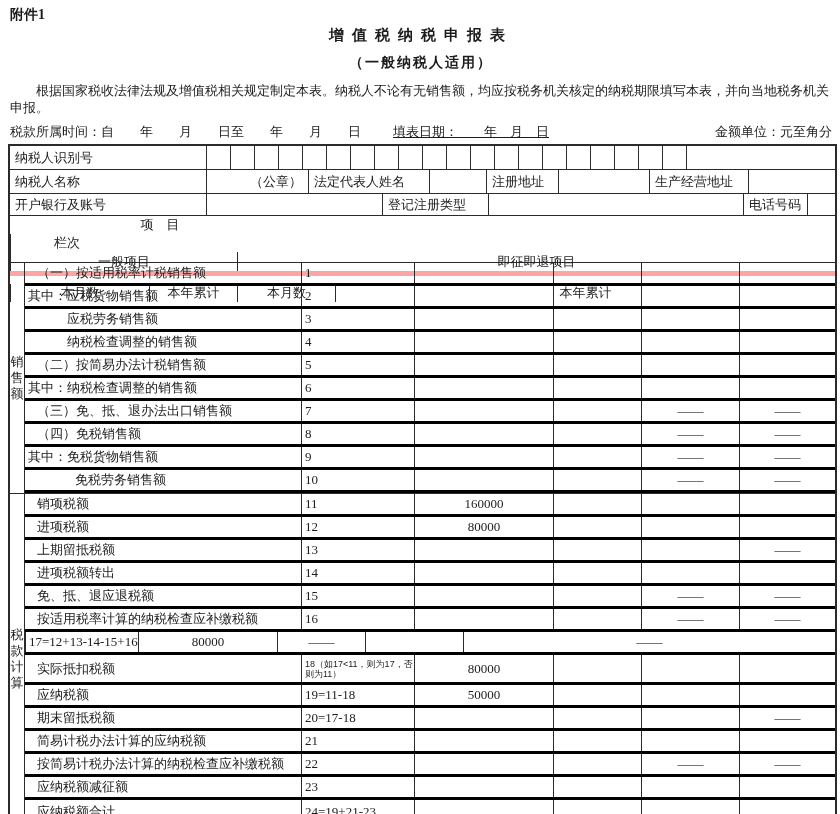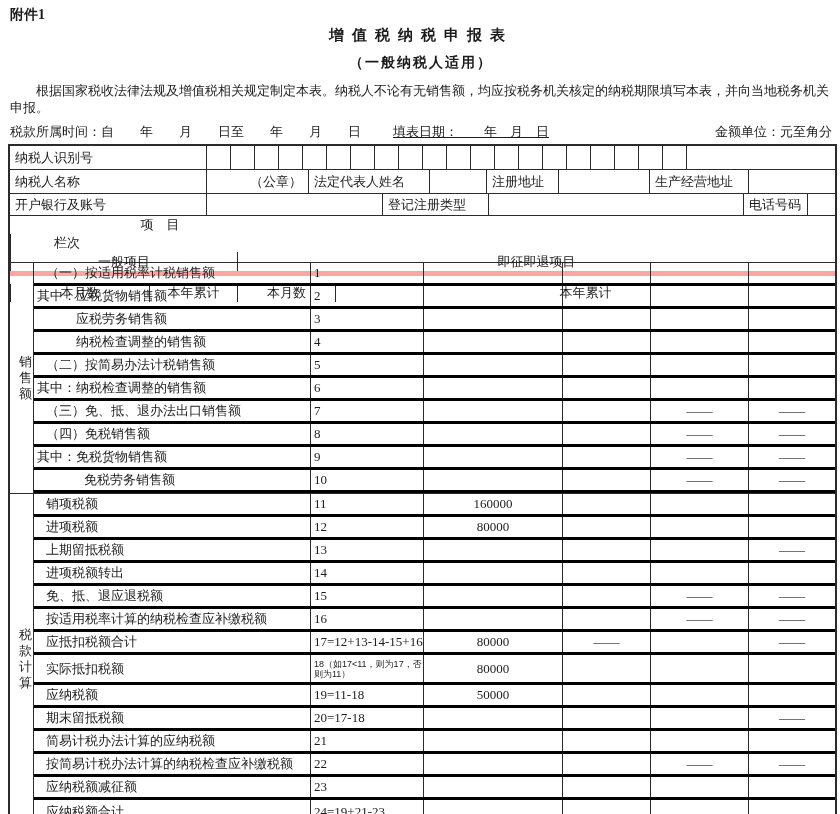--- a/index.html
+++ b/index.html
@@ -36,23 +36,23 @@
   .hdr .cell { display: flex; align-items: center; justify-content: center; flex-shrink: 0; }
   .bl { border-left: 1px solid #2b2b2b; }
   .h-right { flex: 1 1 auto; display: flex; flex-direction: column; }
   .h-top { height: 24px; display: flex; border-bottom: 5px solid #fca5a5; }
   .h-bot { flex: 1; display: flex; margin-top: 8px; }
   .h-top .cell, .h-bot .cell { height: 100%; }
 
   .section { display: flex; }
   .section + .section { border-top: 1px solid #2b2b2b; }
   .vlabel {
-    width: 24px; flex-shrink: 0; border-right: 1px solid #2b2b2b;
+    width: 15px; flex-shrink: 0; border-right: 1px solid #2b2b2b;
     display: flex; align-items: center; justify-content: center;
-    font-size: 13px; line-height: 16px; text-align: right;
+    font-size: 13px; line-height: 16px; text-align: center;
     word-break: break-all; padding: 1px;
   }
   .rows { flex: 1 1 auto; display: flex; flex-direction: column; }
   .grid-row { display: flex; height: 23px; border-bottom: 3px solid #000000; font-size: 13px; }
   .grid-row.tall { height: 30px; }
   .section:last-child .rows .grid-row:last-child { border-bottom: none; }
   .grid-row > div { flex-shrink: 0; display: flex; align-items: center; }
   .c-label { width: 276px; }
   .c-no { width: 113px; border-left: 1px solid #2b2b2b; padding-left: 3px; white-space: nowrap; overflow: visible; }
   .c-no.small-no { font-size: 9px; line-height: 10px; white-space: normal; padding: 1px 1px 1px 3px; font-family: "Liberation Sans", sans-serif; }
@@ -280,21 +280,20 @@
   </div>
         <div class="grid-row">
     <div class="c-label ind1">按适用税率计算的纳税检查应补缴税额</div>
     <div class="c-no">16</div>
     <div class="c-gm"></div>
     <div class="c-gy"></div>
     <div class="c-rm">——</div>
     <div class="c-ry">——</div>
   </div>
         <div class="grid-row">
-    <div class="c-label ind1">应抵扣税额合计</div>
     <div class="c-no">17=12+13-14-15+16</div>
     <div class="c-gm">80000</div>
     <div class="c-gy">——</div>
     <div class="c-rm"></div>
     <div class="c-ry">——</div>
   </div>
         <div class="grid-row tall">
     <div class="c-label ind1">实际抵扣税额</div>
     <div class="c-no small-no">18（如17&lt;11，则为17，否则为11）</div>
     <div class="c-gm">80000</div>

